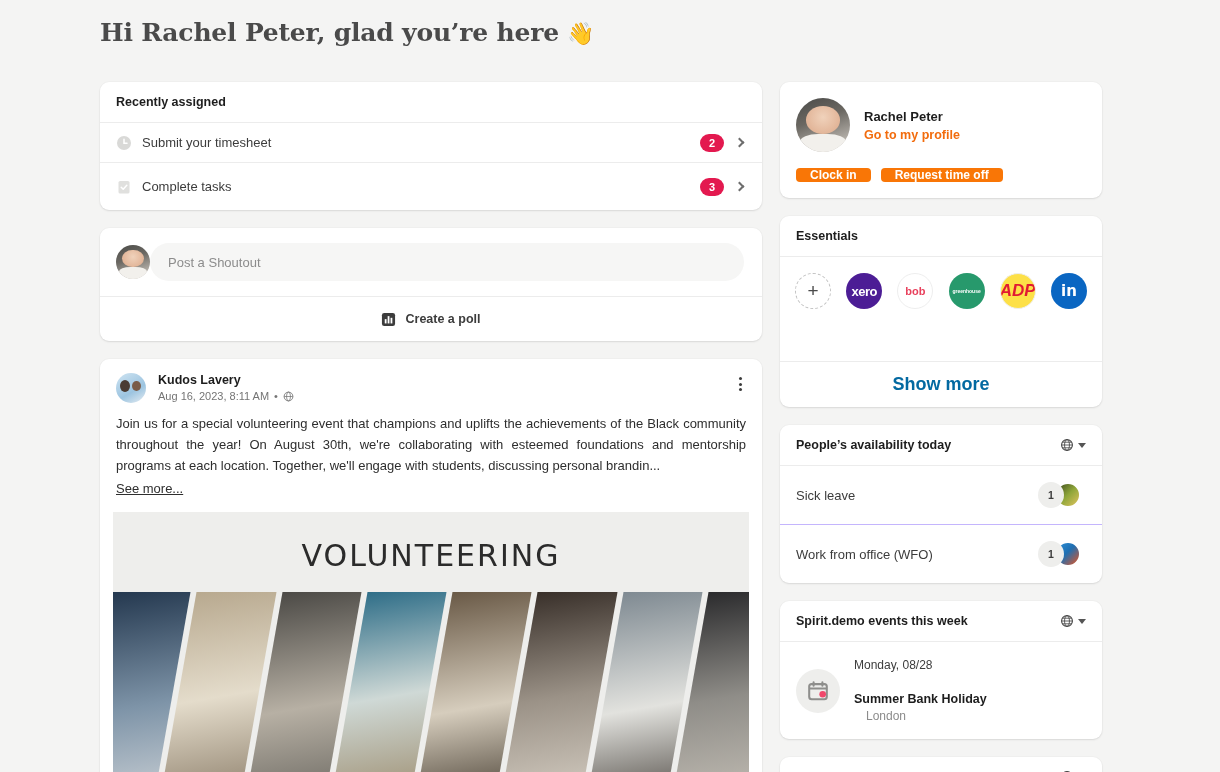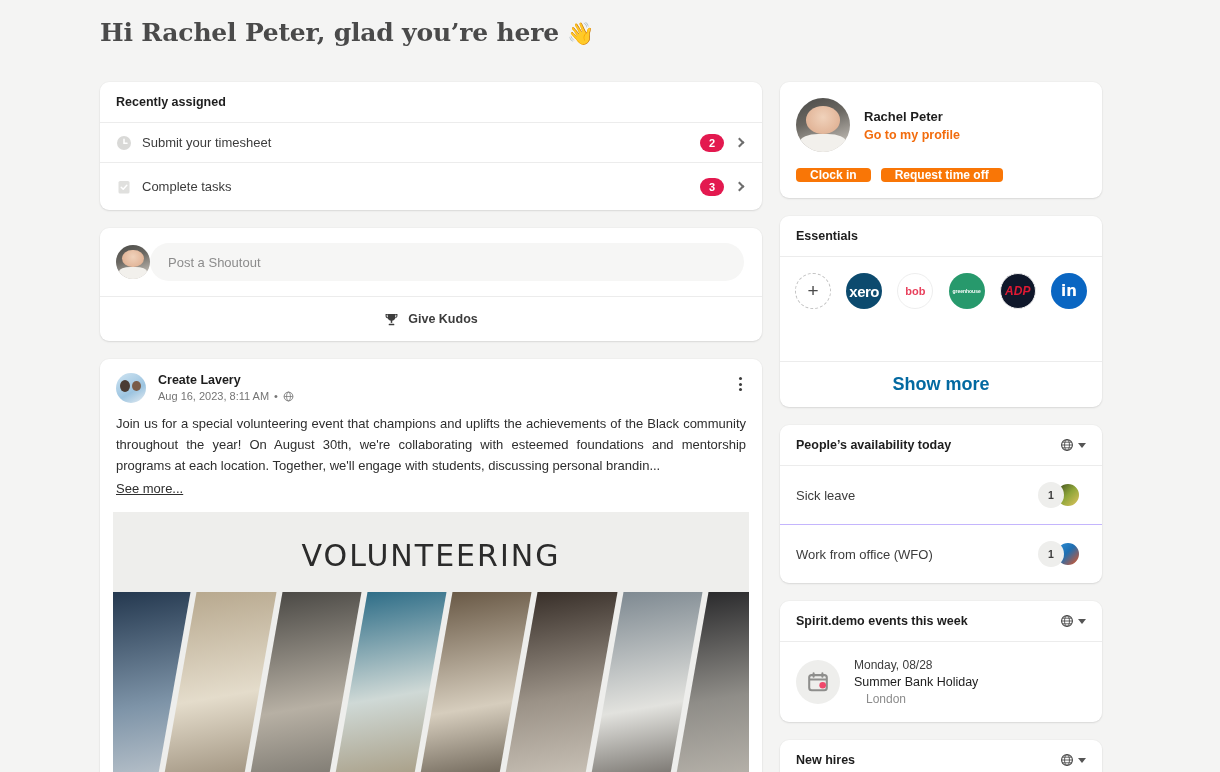--- a/index.html
+++ b/index.html
@@ -140,24 +140,24 @@
   }
 
   
   .ess-row { display: flex; align-items: center; justify-content: space-between; padding: 16px 15px 18px; }
   .ess-ic {
     width: 36px; height: 36px; border-radius: 50%; display: flex;
     align-items: center; justify-content: center; font-size: 10px;
     font-weight: bold; color: #fff; cursor: pointer; overflow: hidden;
   }
   .ess-add { border: 1px dashed #c2c2c2; color: #4a4a4a; font-size: 19px; font-weight: normal; background: #fff; }
-  .ess-xero { background: #0c4a6e; font-size: 15px; letter-spacing: -0.5px; }
+  .ess-xero { background: #4c1d95; font-size: 13px; letter-spacing: -0.5px; }
   .ess-bob { background: #fff; border: 1px solid #eee; color: #e8405c; font-size: 11px; }
   .ess-green { background: #27996c; font-size: 5px; }
-  .ess-adp { background: #0f172a; border: 1px solid #eee; color: #e01933; font-size: 12px; font-style: italic; }
+  .ess-adp { background: #fde047; border: 1px solid #eee; color: #e01933; font-size: 17px; font-style: italic; }
   .ess-li { background: #0a66c2; font-size: 15px; font-weight: bold; font-family: "DejaVu Sans", sans-serif; }
   .show-more {
     border-top: 1px solid #ececec; text-align: center; padding: 12px;
     font-size: 18px; font-weight: bold; color: #0369a1; cursor: pointer; margin-top: 34px;
   }
 
   
   .avl-row { display: flex; align-items: center; padding: 16px 16px; }
   .avl-row.div { border-top: 1px solid #c4b5fd; }
   .avl-label { flex: 1; font-size: 13px; color: #3c3c3c; }
@@ -174,21 +174,21 @@
   .ph-a { background: linear-gradient(135deg,#3c4a1e,#8fa63a 50%,#e0c45f); }
   .ph-b { background: linear-gradient(135deg,#2d8fd6,#1f6fb2 45%,#e8541f); }
 
   
   .ev-row { display: flex; align-items: center; gap: 14px; padding: 16px; }
   .ev-ic {
     width: 44px; height: 44px; border-radius: 50%; background: #eeeeec;
     display: flex; align-items: center; justify-content: center; flex: none; position: relative;
   }
   .ev-date { font-size: 12px; color: #3c3c3c; }
-  .ev-title { font-size: 12.5px; font-weight: normal; margin: 3px 0 3px; }
+  .ev-title { font-size: 12.5px; font-weight: bold; margin: 20px 0 3px; }
   .ev-loc { font-size: 12px; color: #8c8c8c; margin-left: 12px; }
 
   
   .nh-row { display: flex; align-items: center; gap: 12px; padding: 14px 16px; }
   .nh-av {
     width: 30px; height: 30px; border-radius: 50%; background: #9e1b42; flex: none;
   }
 </style>
 </head>
 <body>
@@ -224,35 +224,35 @@
     </div>
 
     <div class="card">
       <div class="compose">
         <div class="avatar av-rachel" style="width:34px;height:34px;"></div>
         <input class="shout-input" type="text" placeholder="Post a Shoutout" style="">
       </div>
       <div class="compose-actions">
         <div class="compose-act">
           <svg width="15" height="15" viewBox="0 0 16 16">
-              <path d="M4 2h8v3.2a4 4 0 0 1-8 0V2z" fill="#3c3c3c"></path>
-              <path d="M4 2.8H2.2v1.1A2.4 2.4 0 0 0 4.6 6.3M12 2.8h1.8v1.1a2.4 2.4 0 0 1-2.4 2.4" stroke="#3c3c3c" stroke-width="1.1" fill="none"></path>
-              <rect x="7.2" y="8.6" width="1.6" height="3" fill="#3c3c3c"></rect>
-              <rect x="5" y="12.6" width="6" height="1.6" rx="0.6" fill="#3c3c3c"></rect>
-            </svg>
-          <span>Give Kudos</span>
+              <rect x="1" y="1" width="14" height="14" rx="2.4" fill="#3c3c3c"></rect>
+              <rect x="4" y="7.6" width="1.9" height="4.6" fill="#fff"></rect>
+              <rect x="7.1" y="4.4" width="1.9" height="7.8" fill="#fff"></rect>
+              <rect x="10.2" y="6.2" width="1.9" height="6" fill="#fff"></rect>
+            </svg>
+          <span>Create a poll</span>
         </div>
       </div>
     </div>
 
     <div class="card">
       <div class="post-head">
         <div class="avatar av-darren" style="width:30px;height:30px;"></div>
         <div class="post-meta">
-          <div class="post-author">Create Lavery</div>
+          <div class="post-author">Kudos Lavery</div>
           <div class="post-time">
             <span>Aug 16, 2023, 8:11 AM</span>
             <span>•</span>
             <svg width="11" height="11" viewBox="0 0 16 16">
                 <circle cx="8" cy="8" r="6.4" fill="none" stroke="#747474" stroke-width="1.3"></circle>
                 <ellipse cx="8" cy="8" rx="2.9" ry="6.4" fill="none" stroke="#747474" stroke-width="1.1"></ellipse>
                 <path d="M1.8 8h12.4" stroke="#747474" stroke-width="1.1"></path>
               </svg>
           </div>
         </div>

